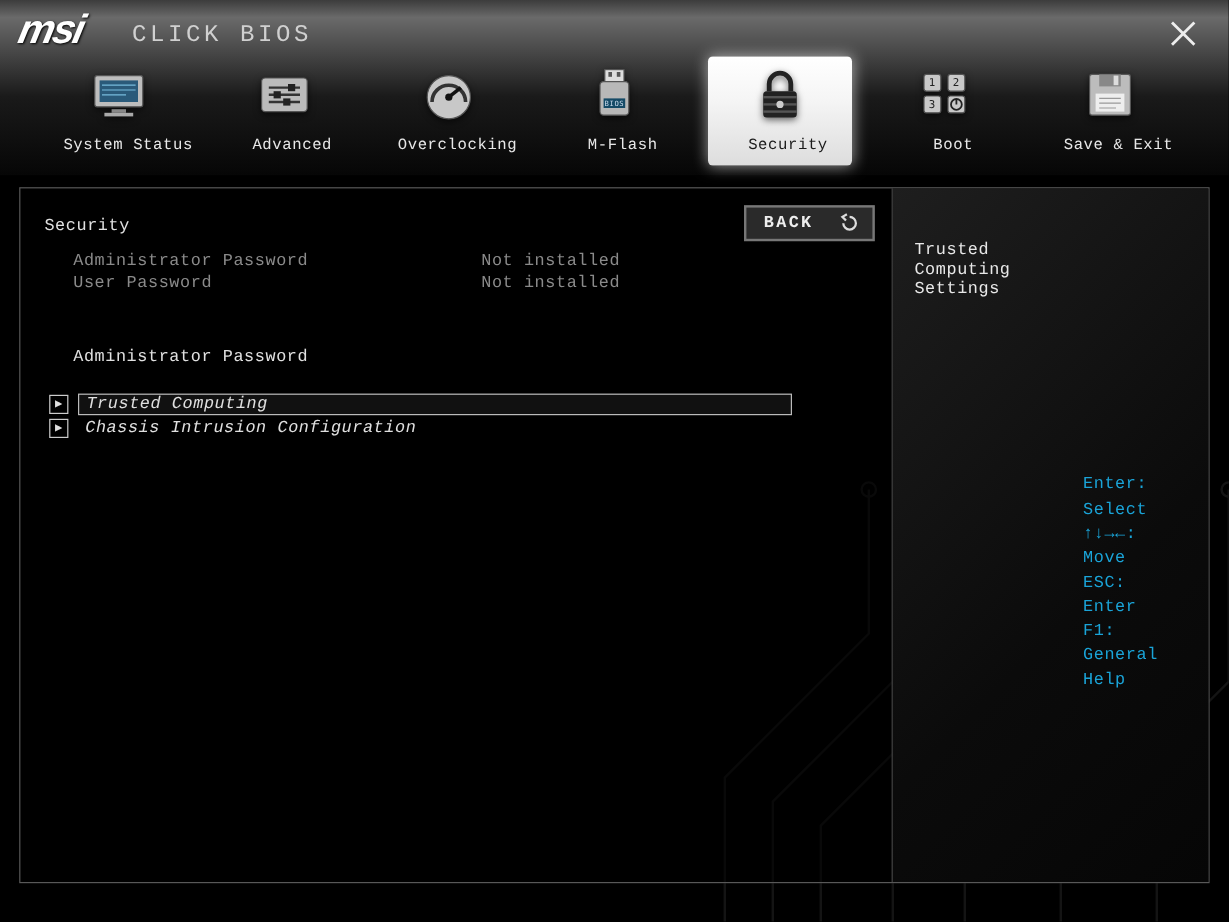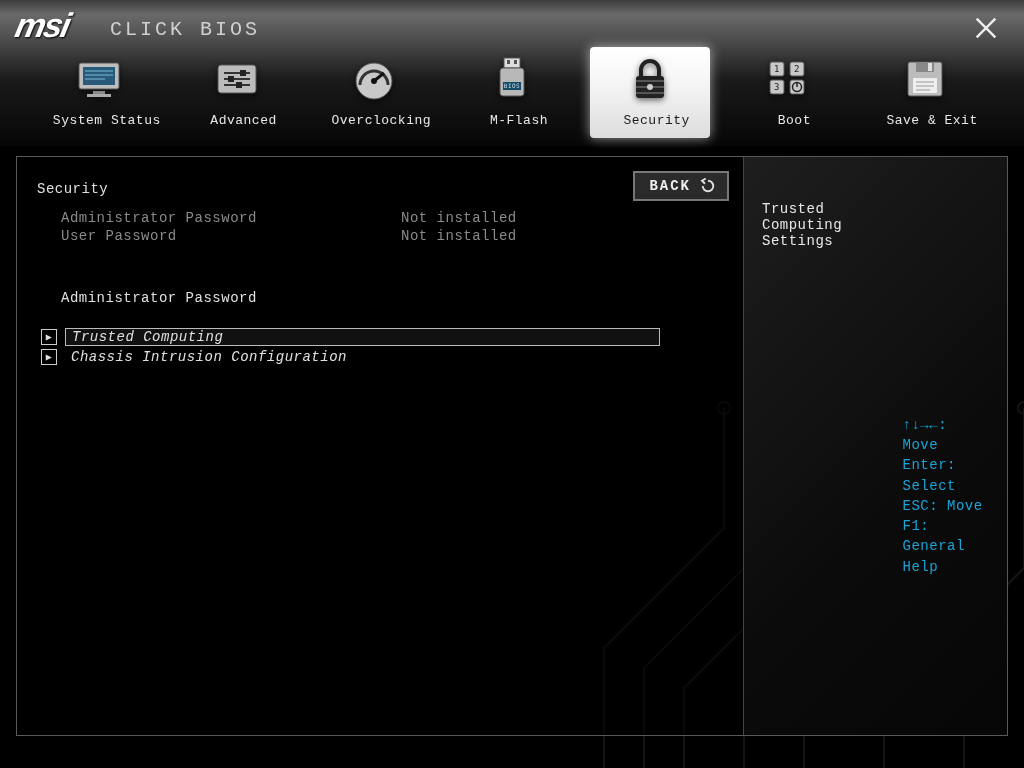--- a/index.html
+++ b/index.html
@@ -83,21 +83,21 @@
     background: linear-gradient(135deg,#1e1e1e 0%,#0b0b0b 60%,#060606 100%);
     padding: 44px 18px 18px 18px;
     position: relative;
     display: flex; flex-direction: row;
   }
   .back-btn {
     position: absolute; right: 14px; top: 14px;
     border: 2px solid #777; background: #2a2a2a;
     color: #eee; font-size: 14px; font-weight: bold;
     padding: 4px 10px 4px 14px; letter-spacing: 2px;
-    display:flex; align-items:center; gap:8px; cursor:pointer;
+    display:flex; align-items:center; gap:21px; cursor:pointer;
   }
   .back-btn svg { width:18px; height:18px; }
   .section-title {
     color:#e0e0e0; margin-bottom: 12px;
   }
   .kv-row {
     display:flex; padding: 1px 0 1px 24px; color:#8a8a8a;
   }
   .kv-row .k { width: 340px; }
   .menu-spacer { height: 44px; }
@@ -298,19 +298,19 @@
     </div>
     <div class="submenu-row">
       <span class="arrow-box">▶</span>
       <span class="entry">Chassis Intrusion Configuration</span>
     </div>
   </div>
 
   <div class="side-panel">
     <div class="help-title">Trusted Computing Settings</div>
     <div class="help-keys">
+      <div>Enter: Select</div>
       <div>↑↓→←: Move</div>
-      <div>Enter: Select</div>
-      <div>ESC: Move</div>
+      <div>ESC: Enter</div>
       <div>F1: General Help</div>
     </div>
   </div>
 </div>
 
 </body></html>

